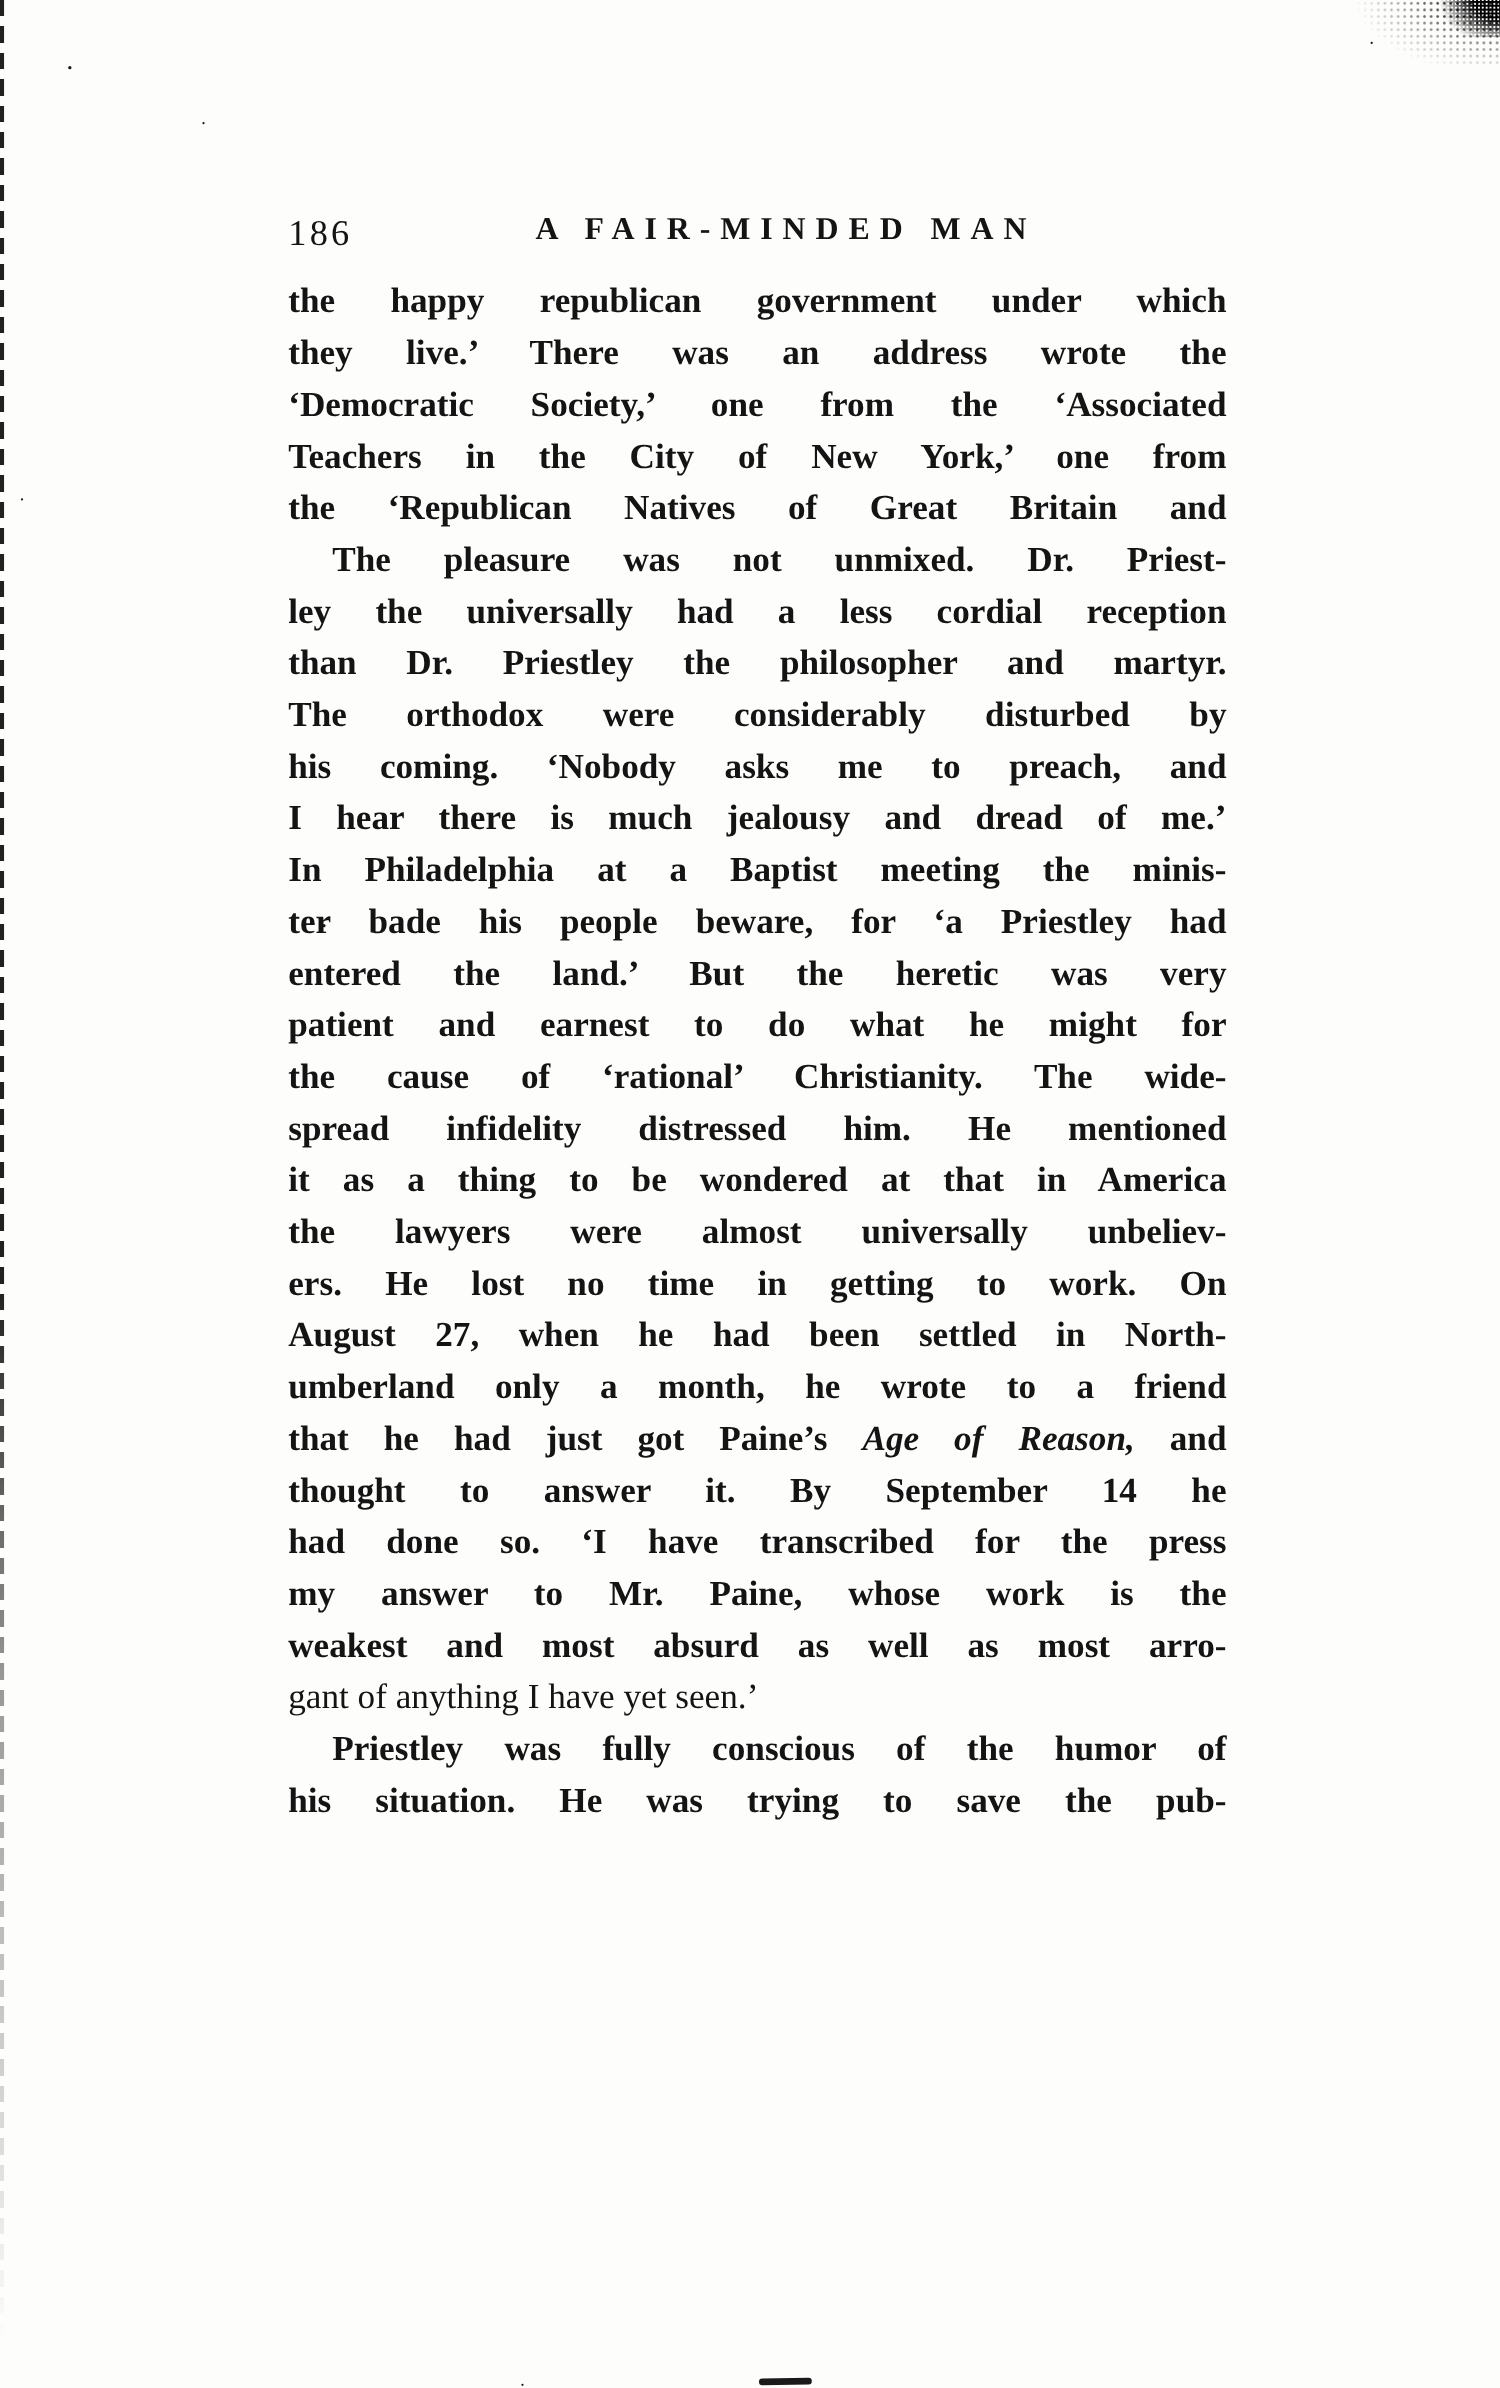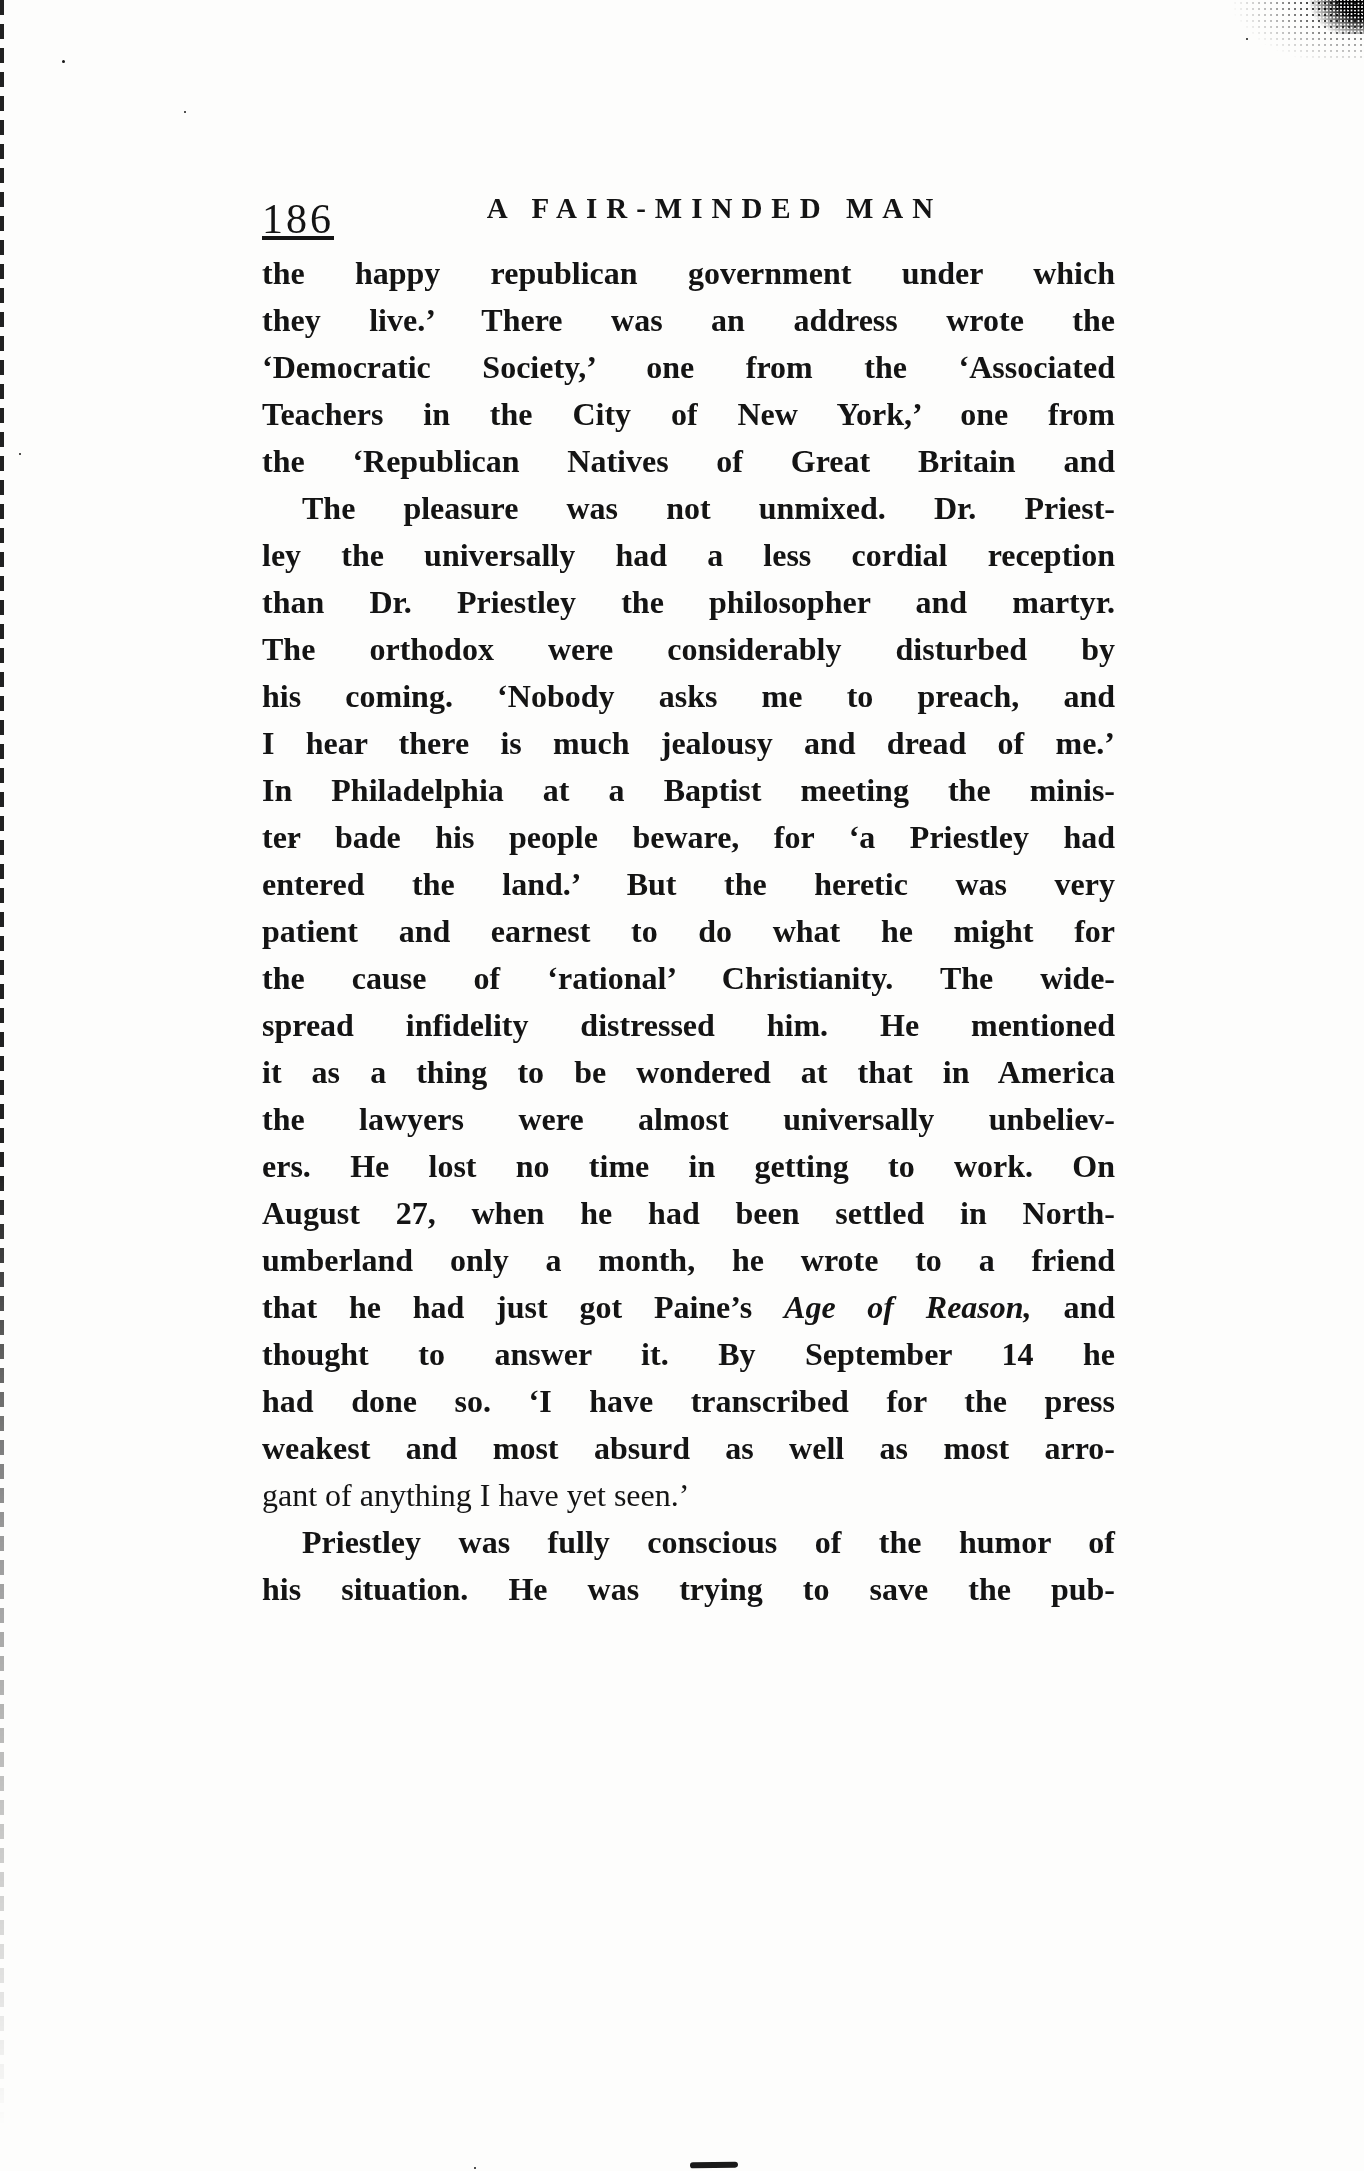--- a/index.html
+++ b/index.html
@@ -29,21 +29,21 @@
   .corner-noise-dense {
     position:absolute; top:0; right:0; width:58px; height:34px;
     background-image:radial-gradient(circle, #000 1.4px, transparent 1.6px);
     background-size:3.5px 3.5px;
     -webkit-mask-image:radial-gradient(120% 150% at 100% 0, #000 35%, transparent 80%);
             mask-image:radial-gradient(120% 150% at 100% 0, #000 35%, transparent 80%);
   }
   .header { position:absolute; top:192px; left:262px; width:853px; height:42px; }
   .page-number {
     position:absolute; left:0; top:3px;
-    font-size:42px; letter-spacing:3px;text-decoration:underline;
+    font-size:33px; letter-spacing:3px;
   }
   .running-title {
     position:absolute; left:0; right:0; top:0; text-align:center;
     padding-left:52px;
     font-size:29px; font-weight:bold; letter-spacing:9px; white-space:nowrap;
   }
   .body-text {
     position:absolute; top:250px; left:262px; width:853px;
     font-size:32px; line-height:47px;
   }
@@ -89,20 +89,21 @@
       <div class="line justify"><span>the cause of ‘rational’ Christianity.  The wide-</span></div>
       <div class="line justify"><span>spread infidelity distressed him.  He mentioned</span></div>
       <div class="line justify"><span>it as a thing to be wondered at that in America</span></div>
       <div class="line justify"><span>the lawyers were almost universally unbeliev-</span></div>
       <div class="line justify"><span>ers.  He lost no time in getting to work.  On</span></div>
       <div class="line justify"><span>August 27, when he had been settled in North-</span></div>
       <div class="line justify"><span>umberland only a month, he wrote to a friend</span></div>
       <div class="line justify"><span>that he had just got Paine’s </span><span class="it">Age of Reason,</span><span> and</span></div>
       <div class="line justify"><span>thought to answer it.  By September 14 he</span></div>
       <div class="line justify"><span>had done so.  ‘I have transcribed for the press</span></div>
+      <div class="line justify"><span>my answer to Mr. Paine, whose work is the</span></div>
       <div class="line justify"><span>weakest and most absurd as well as most arro-</span></div>
       <div class="line"><span>gant of anything I have yet seen.’</span></div>
       <div class="line justify indent"><span>Priestley was fully conscious of the humor of</span></div>
       <div class="line justify"><span>his situation.  He was trying to save the pub-</span></div>
     </div>
 
   <div class="speck" style="left:62px;  top:60px;   width:3px; height:3px;"></div>
   <div class="speck" style="left:184px; top:111px;  width:2px; height:2px;"></div>
   <div class="speck" style="left:293px; top:840px;  width:3px; height:3px;"></div>
   <div class="speck" style="left:19px;  top:453px;  width:2px; height:2px;"></div>

